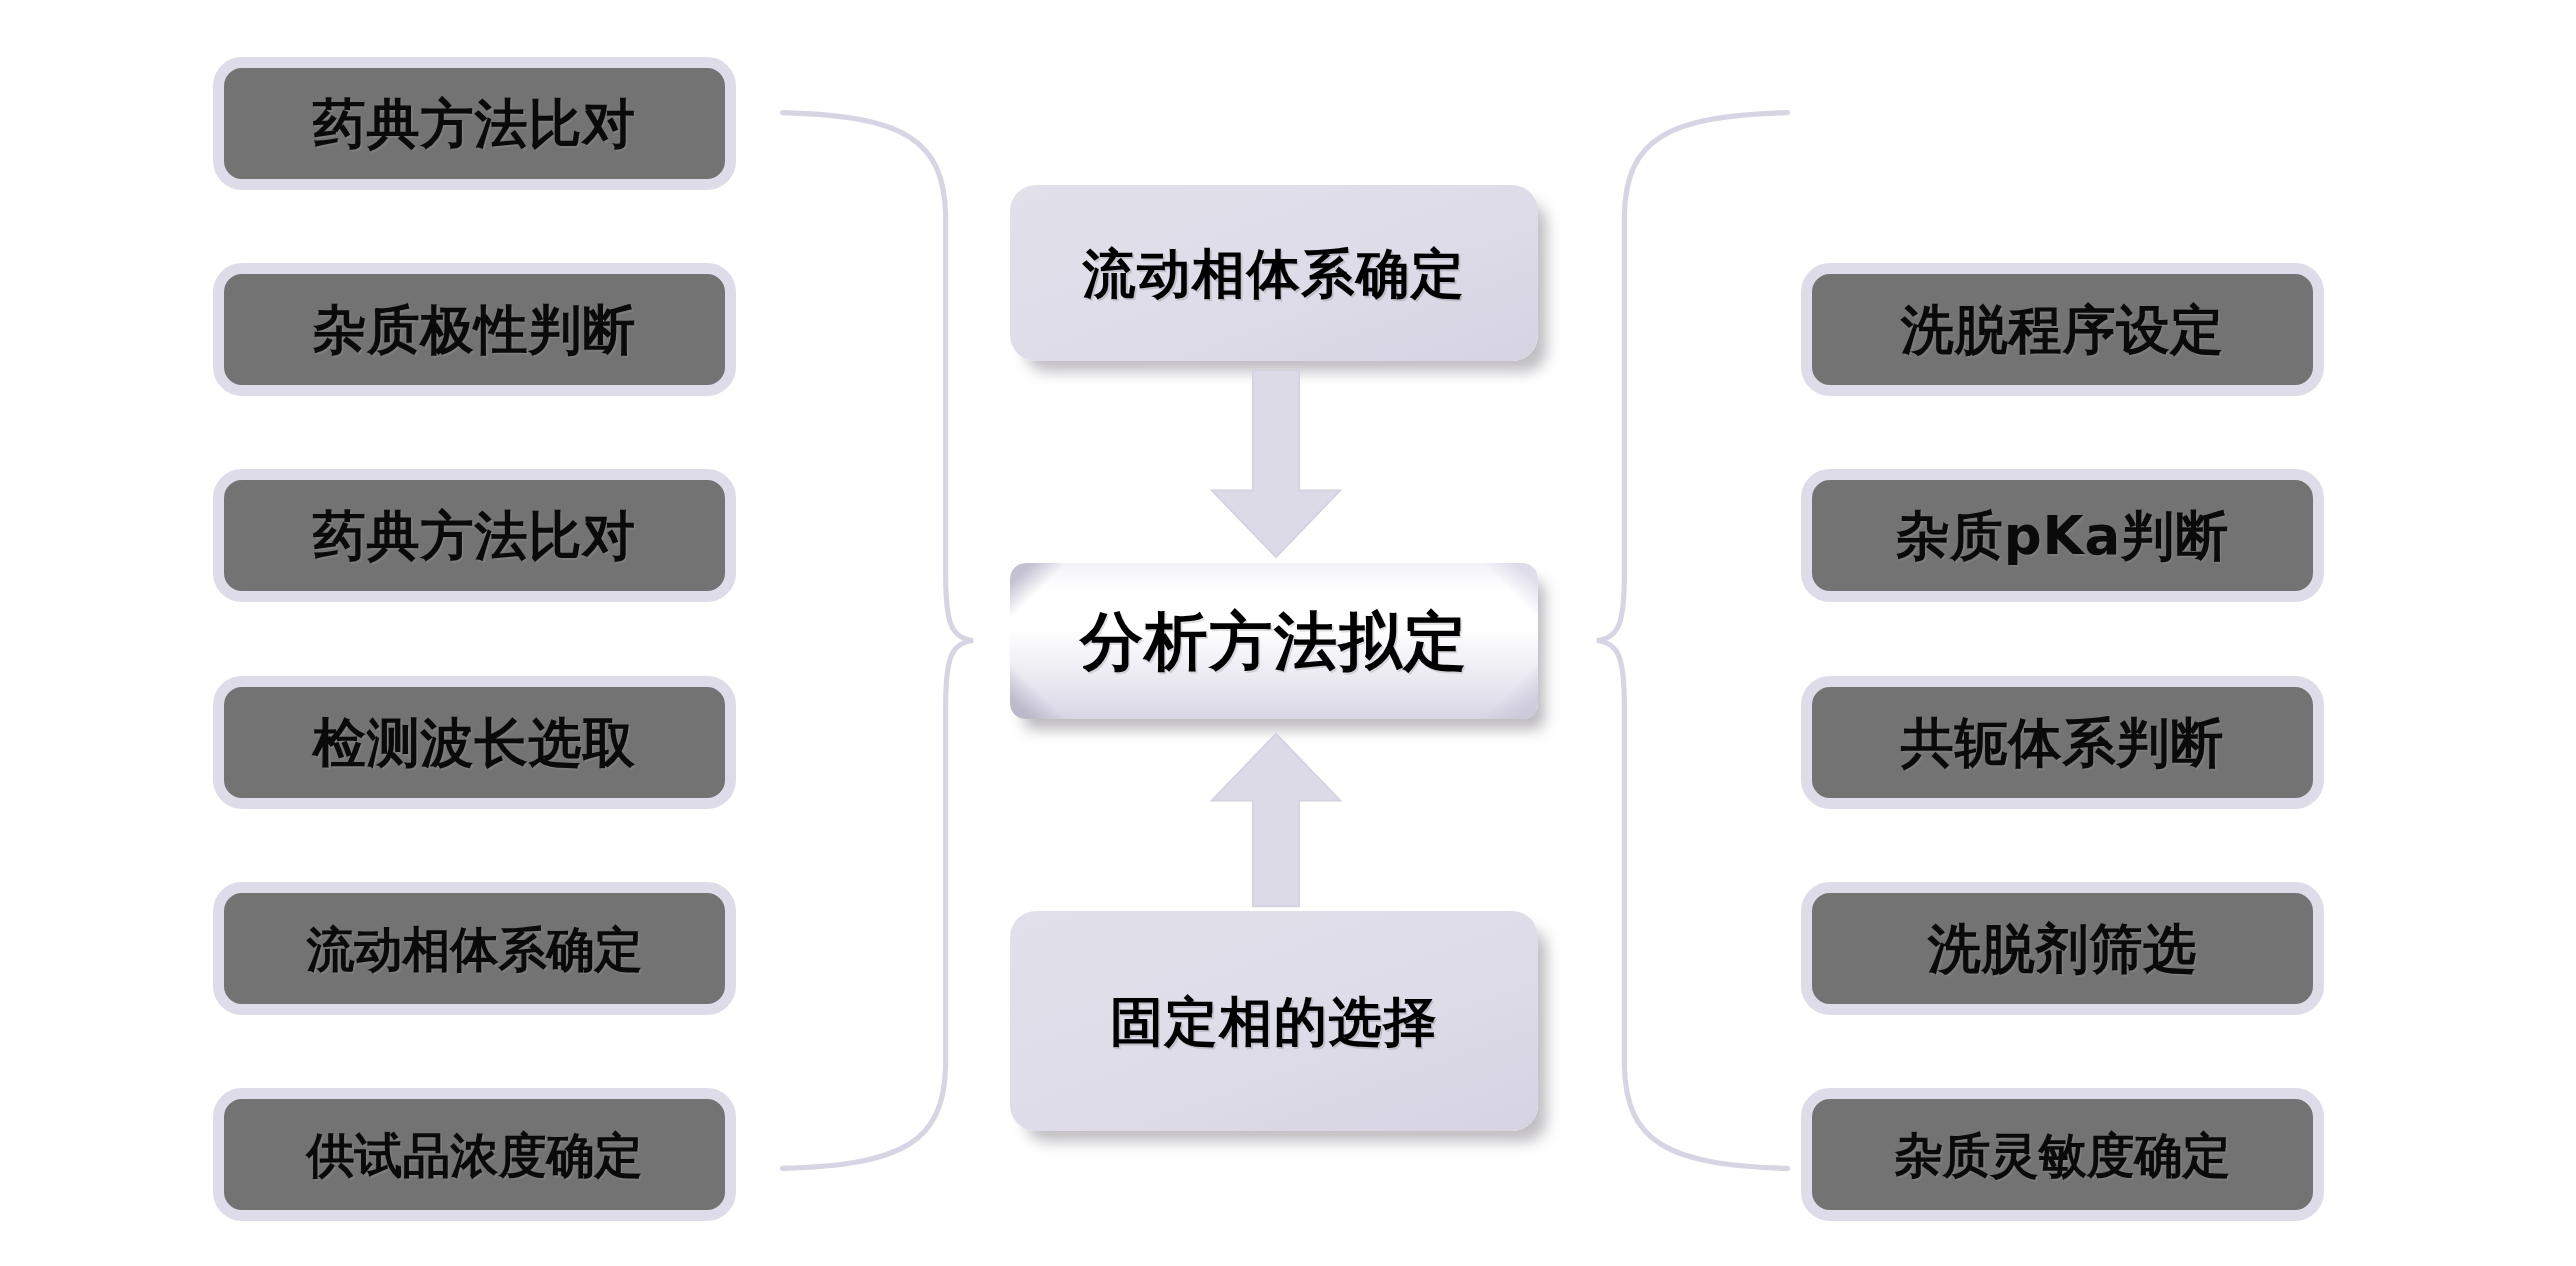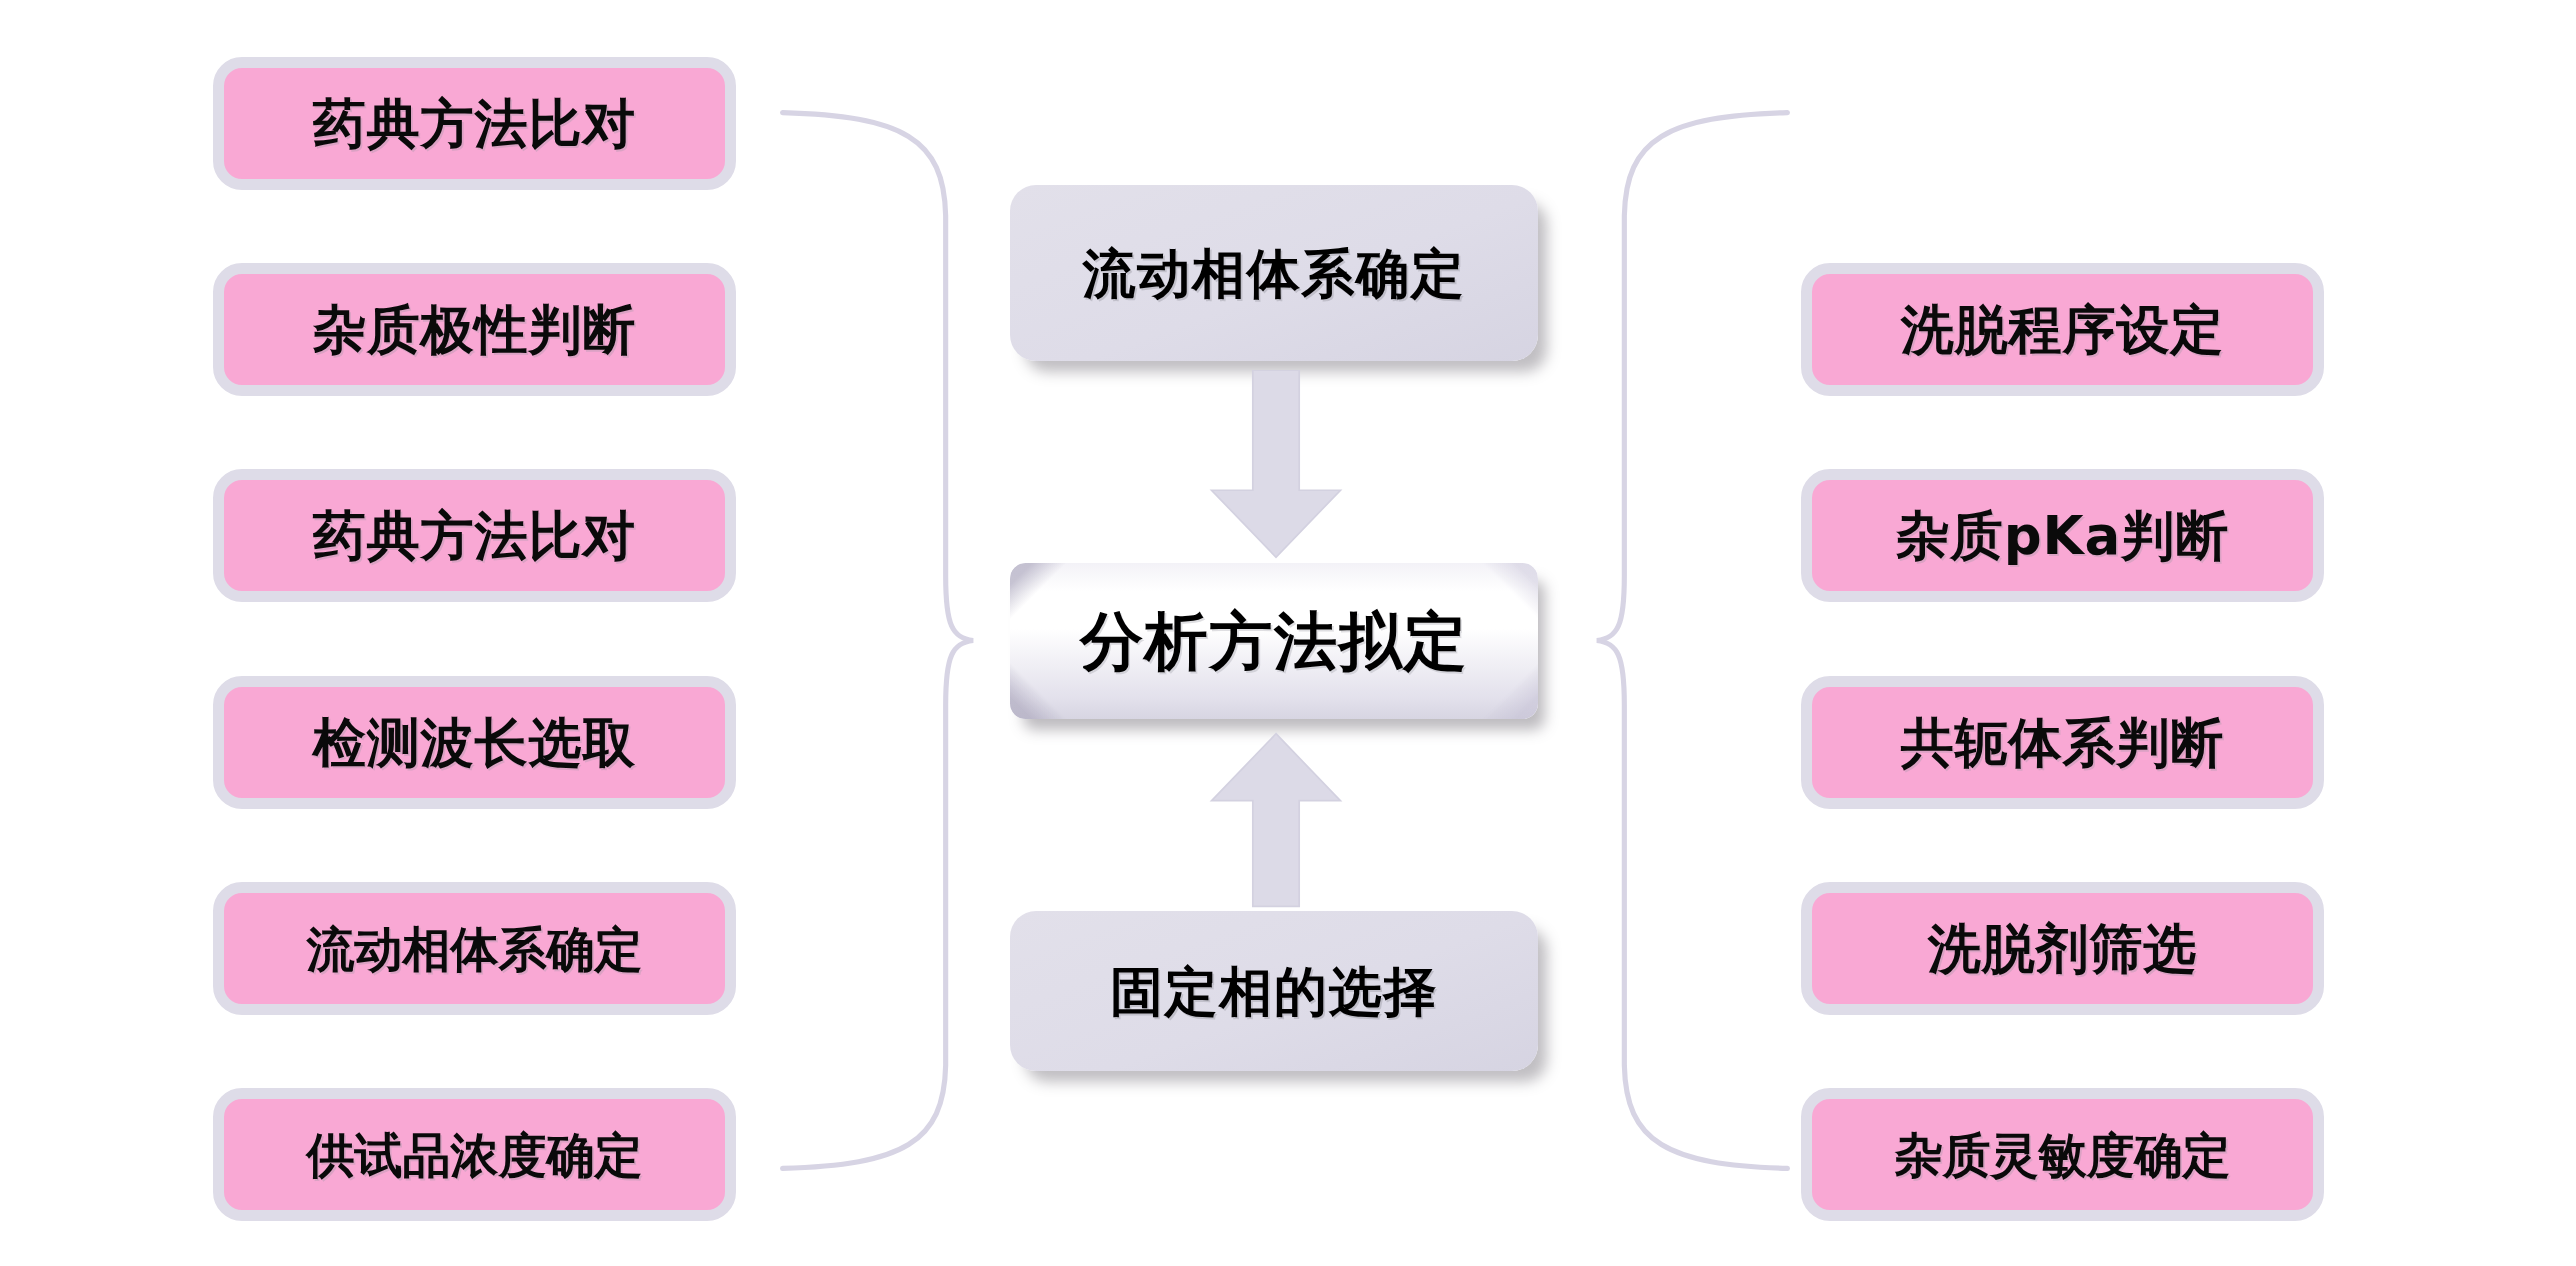--- a/index.html
+++ b/index.html
@@ -18,21 +18,21 @@
     background: #ffffff;
     overflow: hidden;
   }
 
   
   .side-box {
     position: absolute;
     box-sizing: border-box;
     width: 523px;
     height: 133px;
-    background: #f9a8d4;
+    background: #737373;
     border: 11.2px solid #dedce8;
     border-radius: 29px;
     display: flex;
     align-items: center;
     justify-content: center;
   }
   .side-box .label {
     font-size: 53px;
     font-weight: 700;
     color: #0a0a0a;
@@ -170,21 +170,21 @@
   </svg>
 
   <div class="hub-box" style="left:1010px; top:563px;">
     <span class="label">分析方法拟定</span>
   </div>
 
   <svg class="arrow" style="left:1203px; top:732px;" width="146" height="176" viewBox="0 0 170 205">
     <path d="M 85 2 L 160 80 L 112 80 L 112 203 L 58 203 L 58 80 L 10 80 Z" fill="#dcdae7" stroke="#d3d1e0" stroke-width="2"></path>
   </svg>
 
-  <div class="center-box" style="left:1010px; top:911px; height:160px;">
+  <div class="center-box" style="left:1010px; top:911px; height:220px;">
     <span class="label">固定相的选择</span>
   </div>
 
   <svg class="brace" style="left:1590px; top:86px;" width="206" height="1109" viewBox="0 0 240 1290">
     <path d="M 230 30
              C 90 34, 42 60, 40 150
              L 40 570
              C 40 628, 32 642, 8 645
              C 32 648, 40 662, 40 720
              L 40 1140

